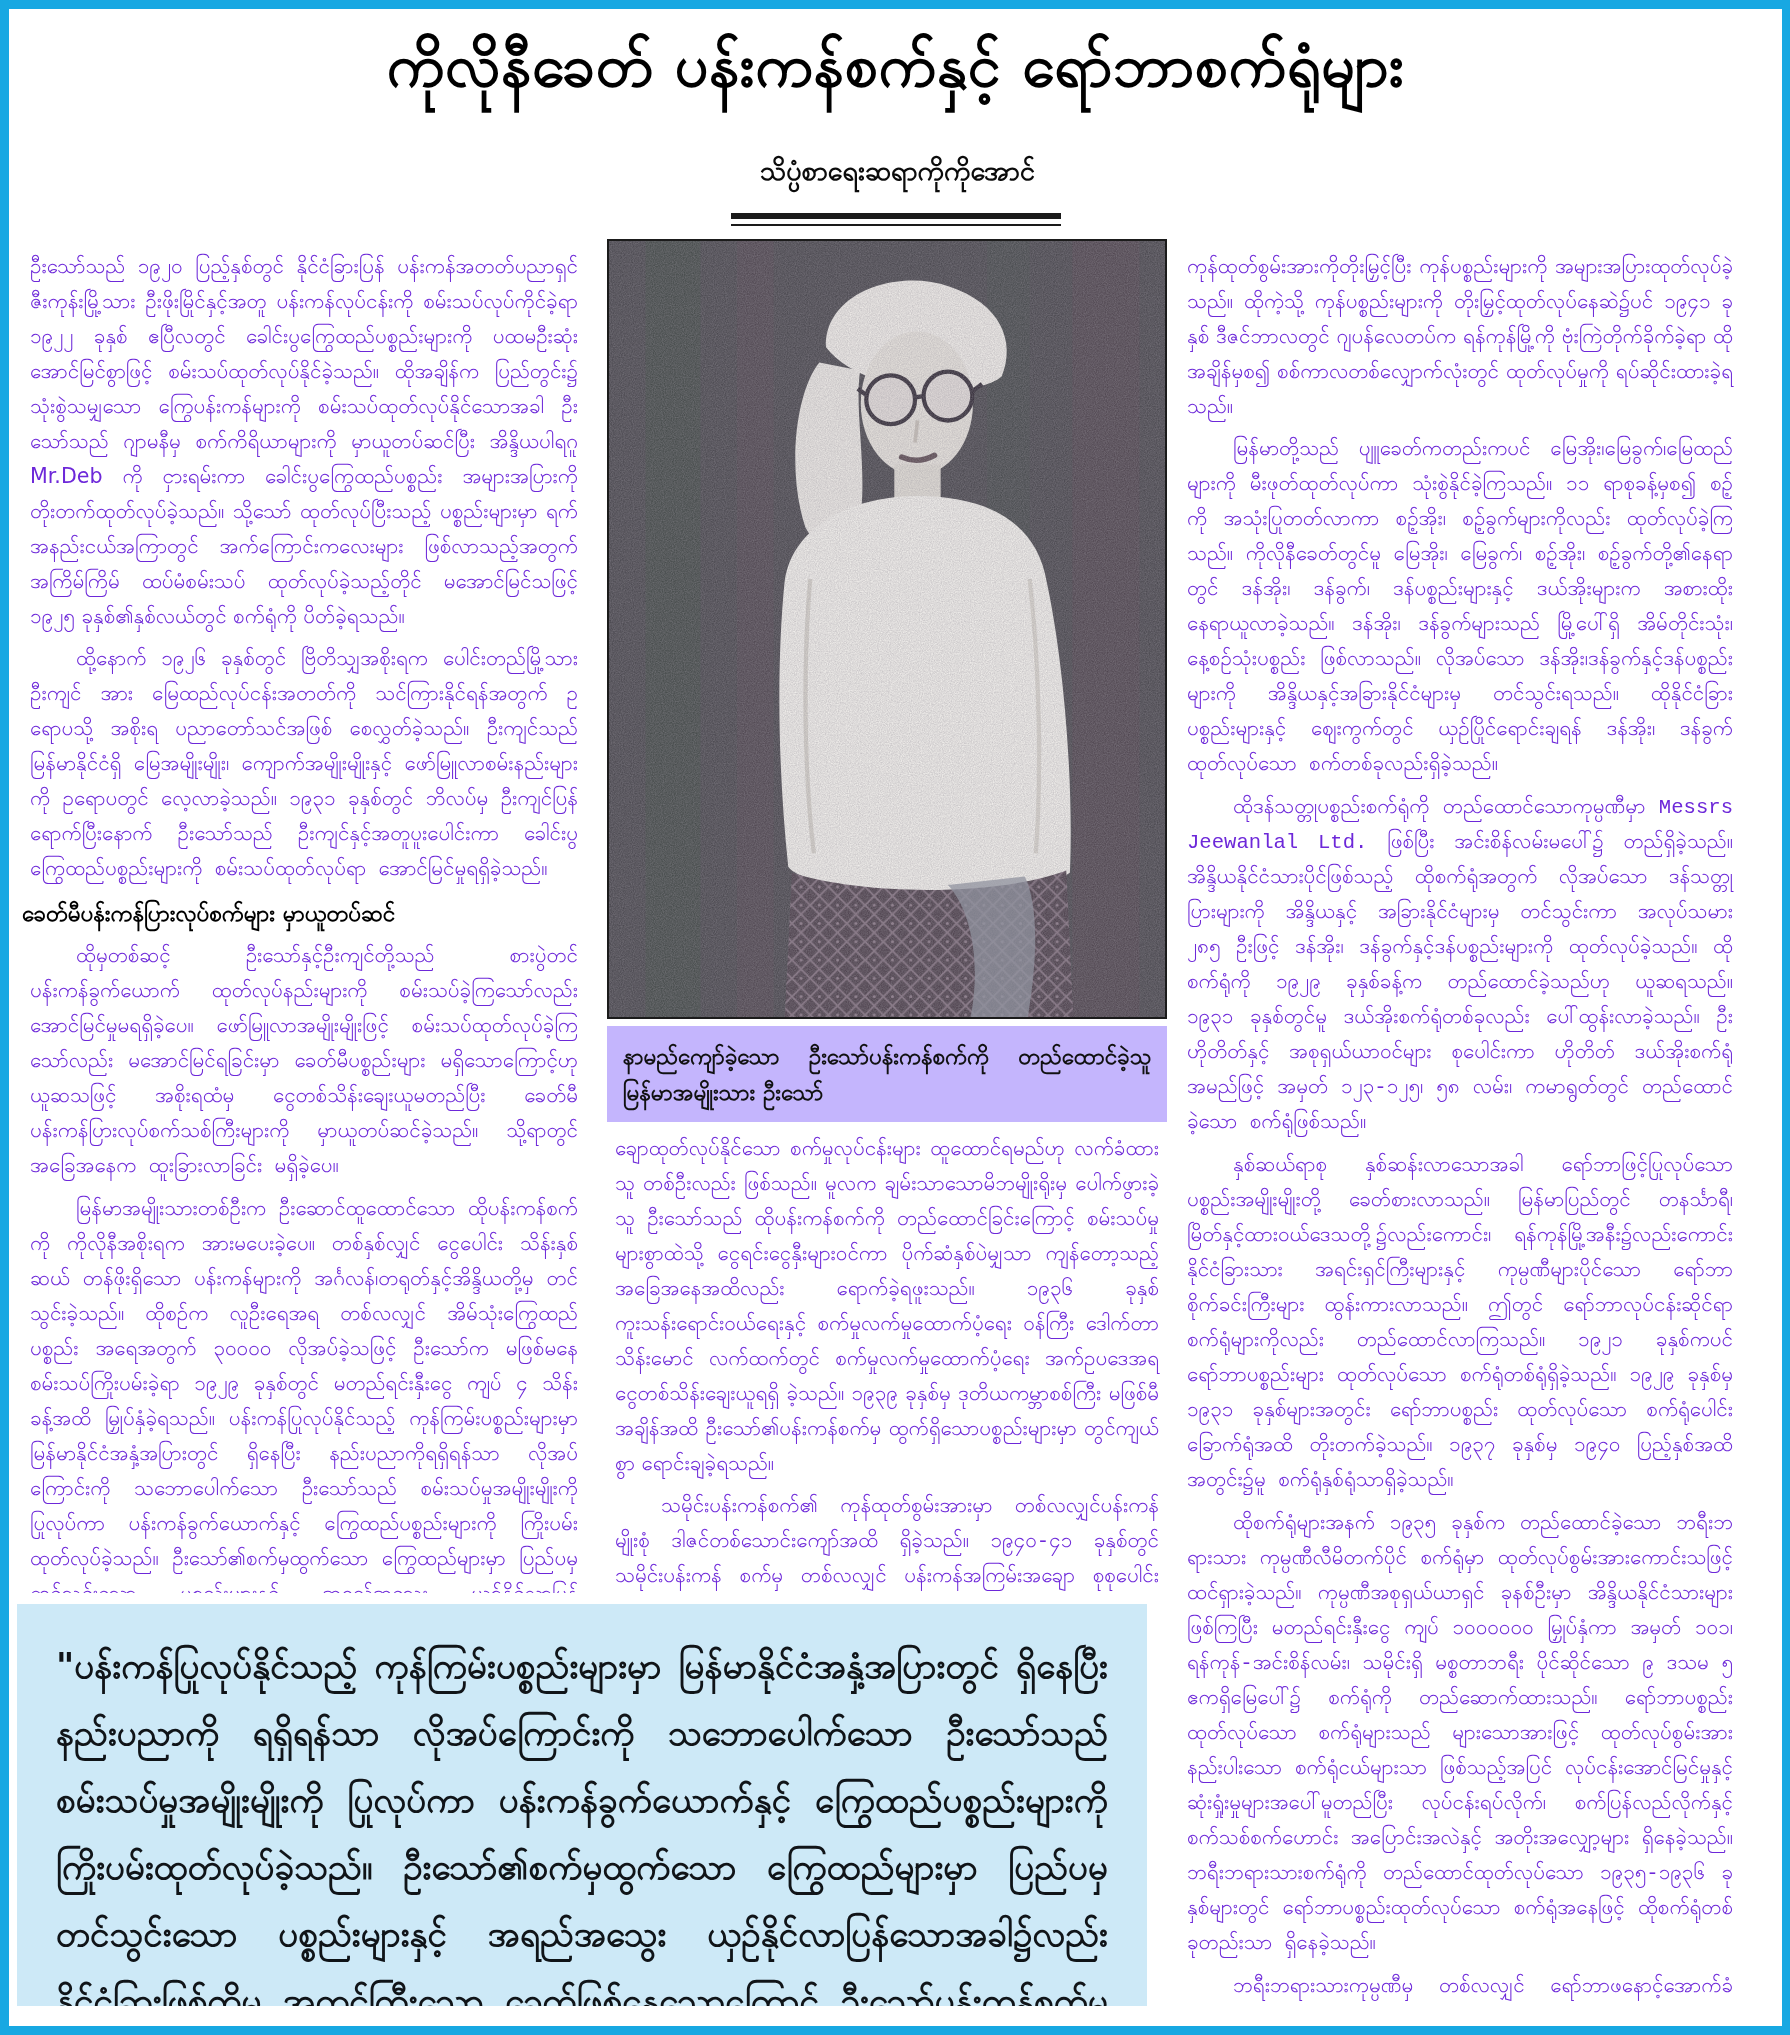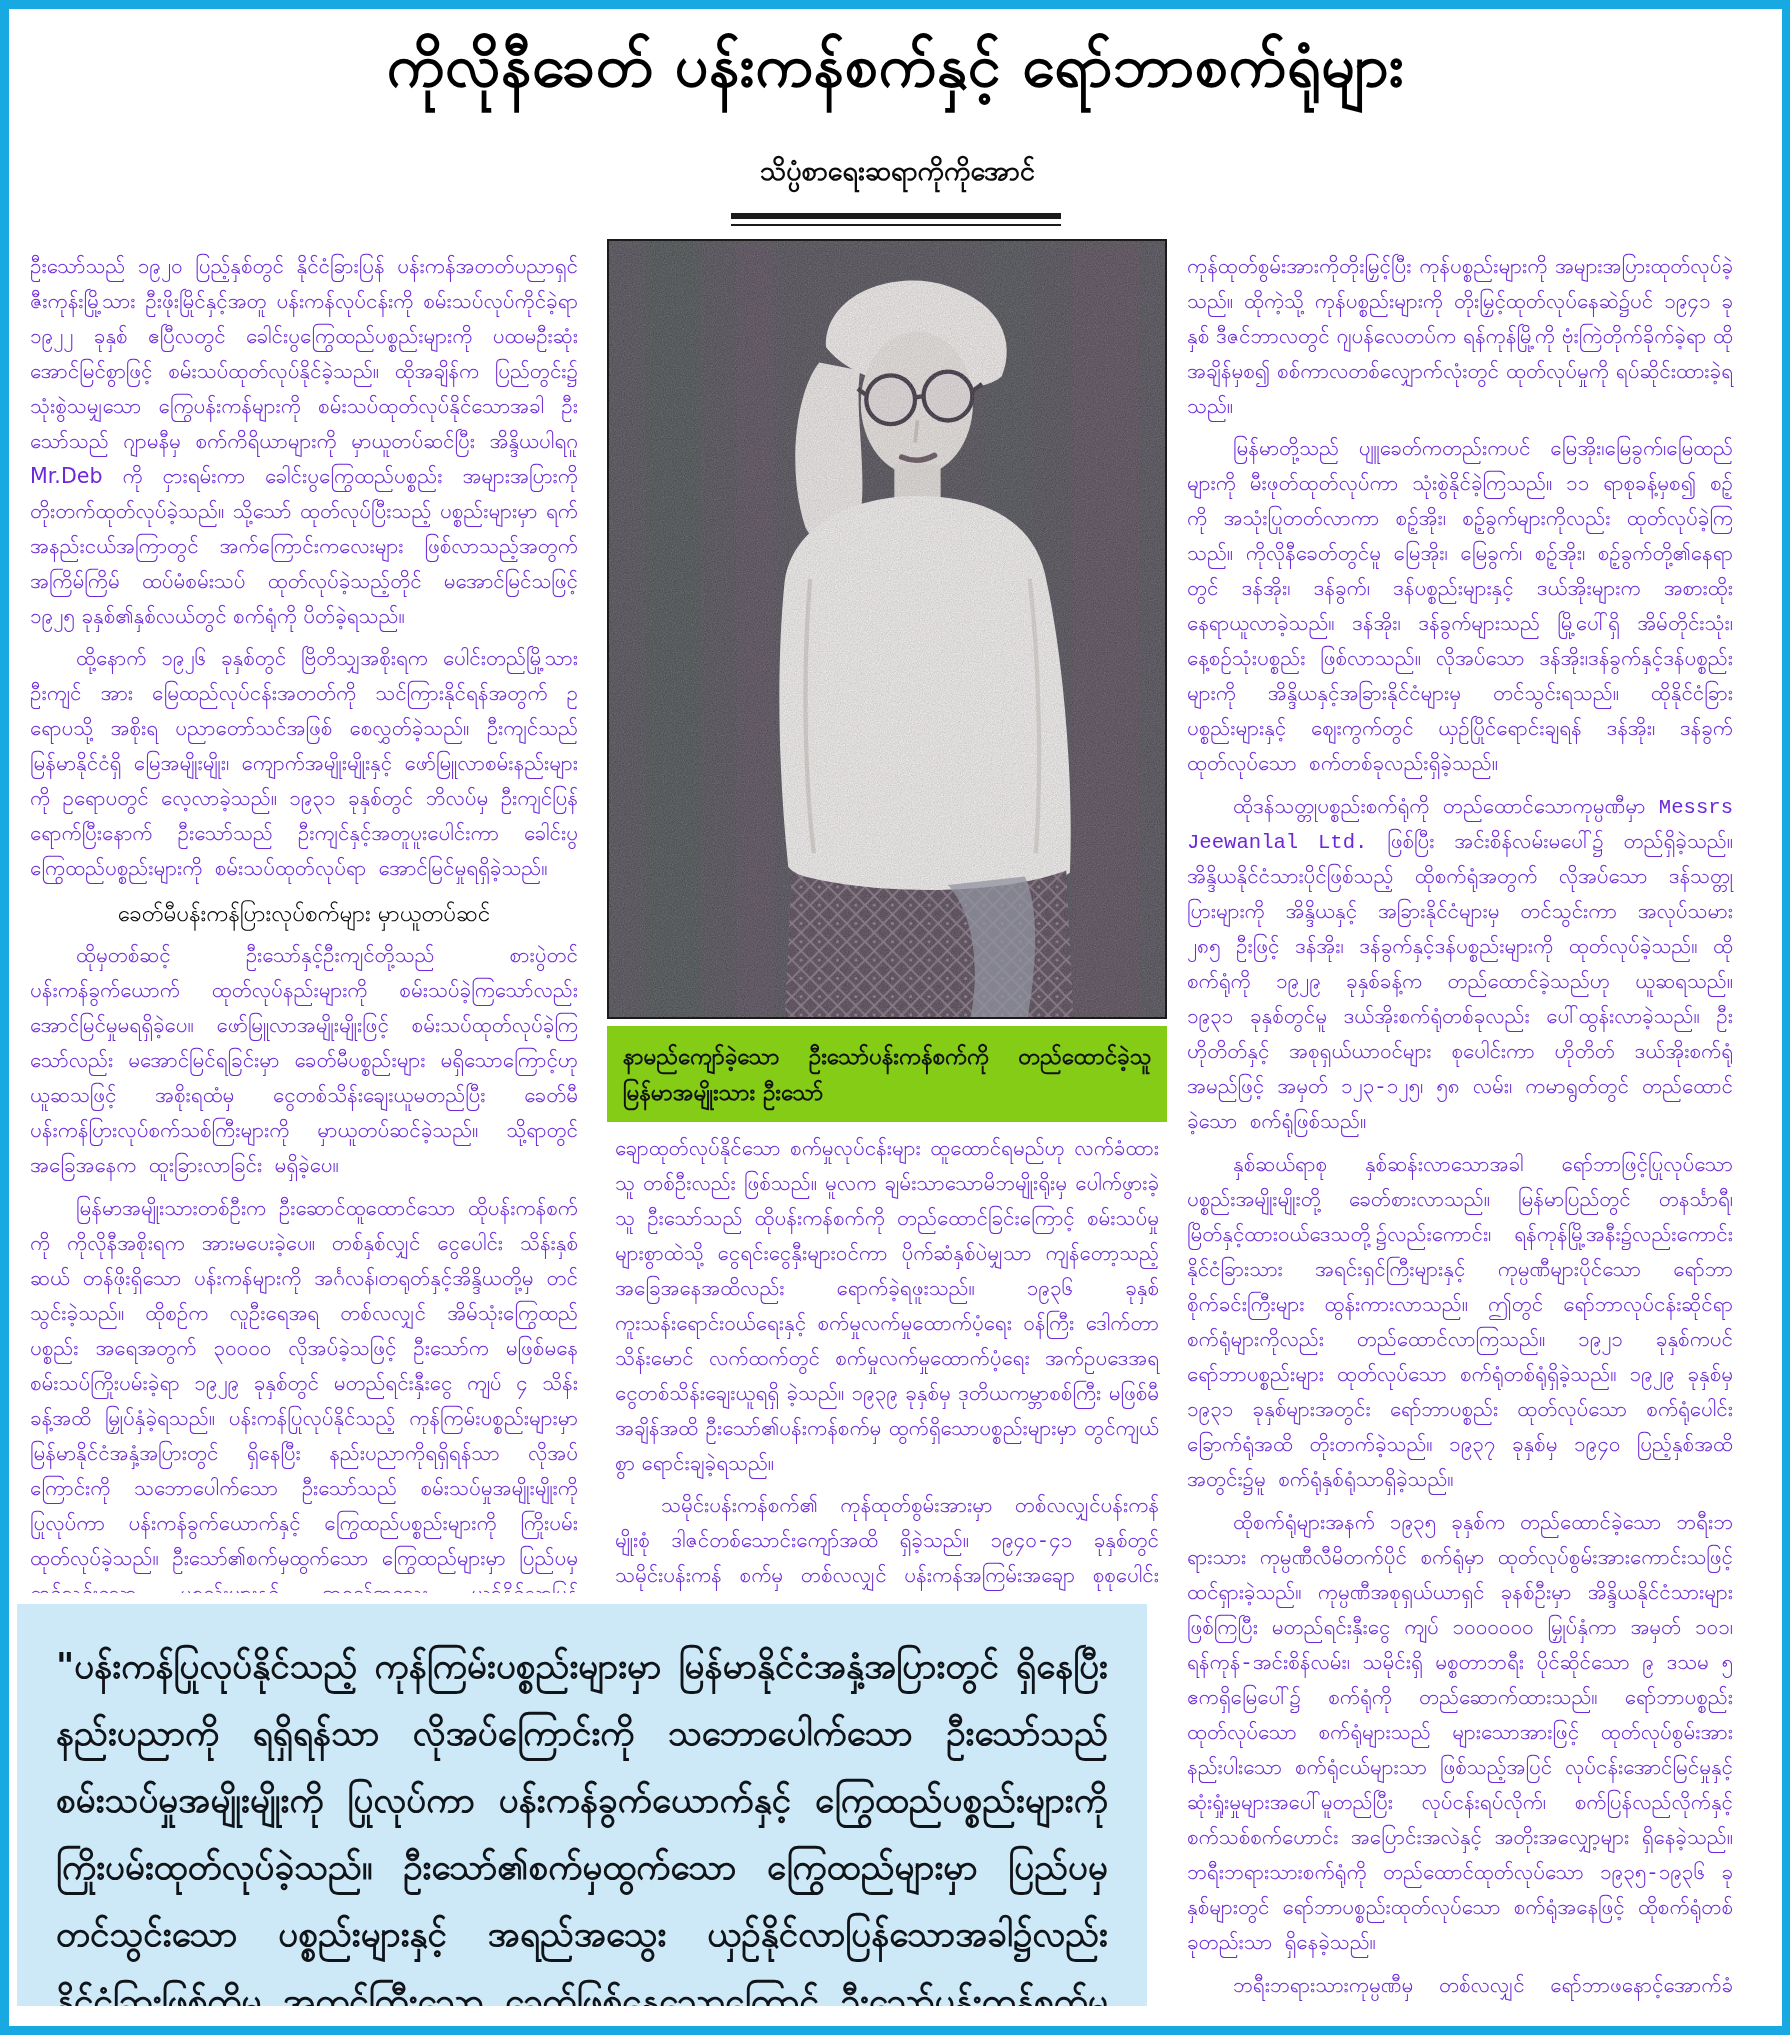--- a/index.html
+++ b/index.html
@@ -11,25 +11,25 @@
   .byline{position:absolute;top:140px;left:4px;right:0;text-align:center;
           font-size:27px;line-height:61px;font-weight:700;color:#0b0b0b;}
   .byline-rule{position:absolute;top:213px;left:50%;transform:translateX(-50%);
                width:330px;height:4.8px;border-top:6px solid #1a1a1a;border-bottom:2.4px solid #1a1a1a;}
   .col{position:absolute;overflow:hidden;text-align:justify;}
   .col-left{left:22px;top:241px;width:564px;height:1352px;}
   .col-mid{left:607px;top:239px;width:560px;height:1355px;}
   .col-right{left:1179px;top:241px;width:562px;height:1763px;}
   p.body{margin:8px;font-size:20.6px;line-height:35px;color:#6d28d9;}
   p.indent{text-indent:46px;font-family:Liberation Mono, monospace;}
-  h2.subhead{margin:3.6px 0 3.6px 0;text-align:center;font-size:22.4px;line-height:36px;font-weight:400;color:#000;}
+  h2.subhead{margin:3.6px 0 3.6px 0;text-align:left;font-size:22.4px;line-height:36px;font-weight:700;color:#000;}
   .photo{margin:0;width:100%;height:780px;border:2.4px solid #1b1b1b;box-sizing:border-box;
          background:#45444a;overflow:hidden;}
   .photo svg{display:block;width:100%;height:100%;}
-  .caption{margin:7.3px 0 8.5px 0;background:#84cc16;padding:12px 15.7px;
+  .caption{margin:7.3px 0 8.5px 0;background:#c4b5fd;padding:12px 15.7px;
            font-size:22.4px;line-height:36px;font-weight:600;color:#111;}
   .quote{position:absolute;left:17px;top:1604px;width:1130px;height:402px;margin:0;
          box-sizing:border-box;background:#cde9f7;padding:29px 39px;overflow:hidden;
          font-size:35px;line-height:67px;font-weight:700;text-align:justify;color:#101418;}
 </style>
 </head>
 <body>
 
 <div class="page">
   <div class="frame"></div>

